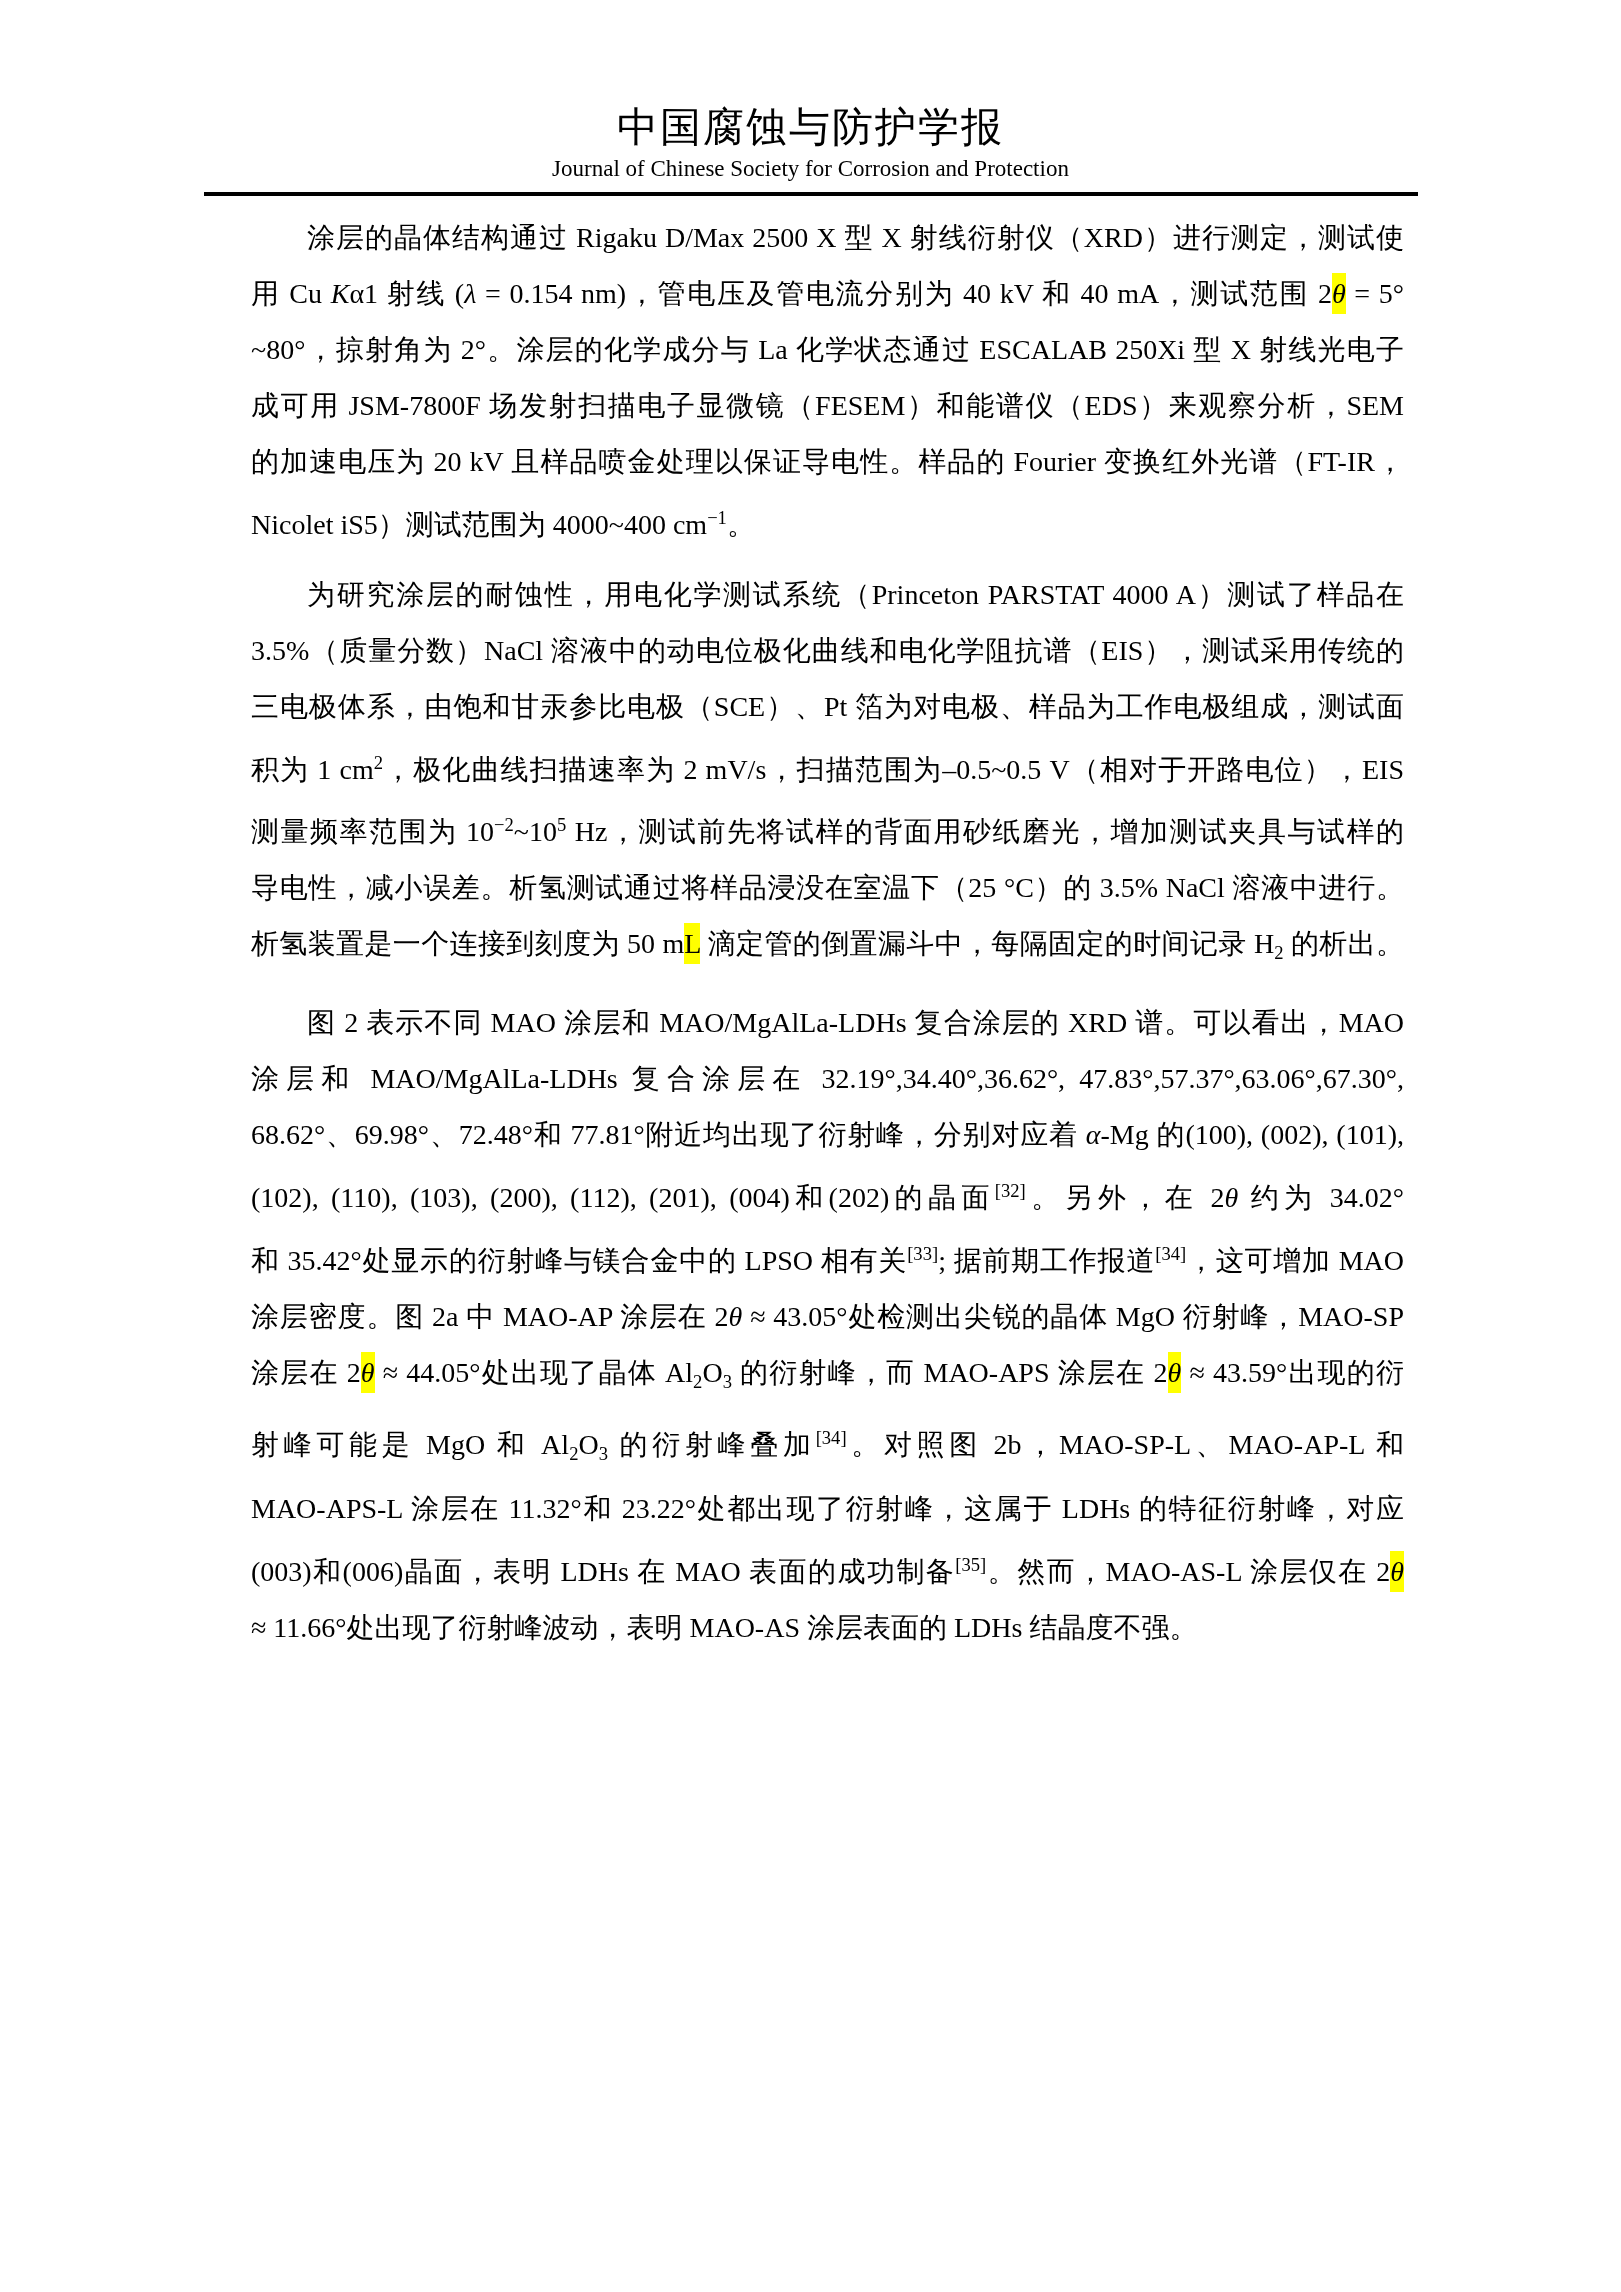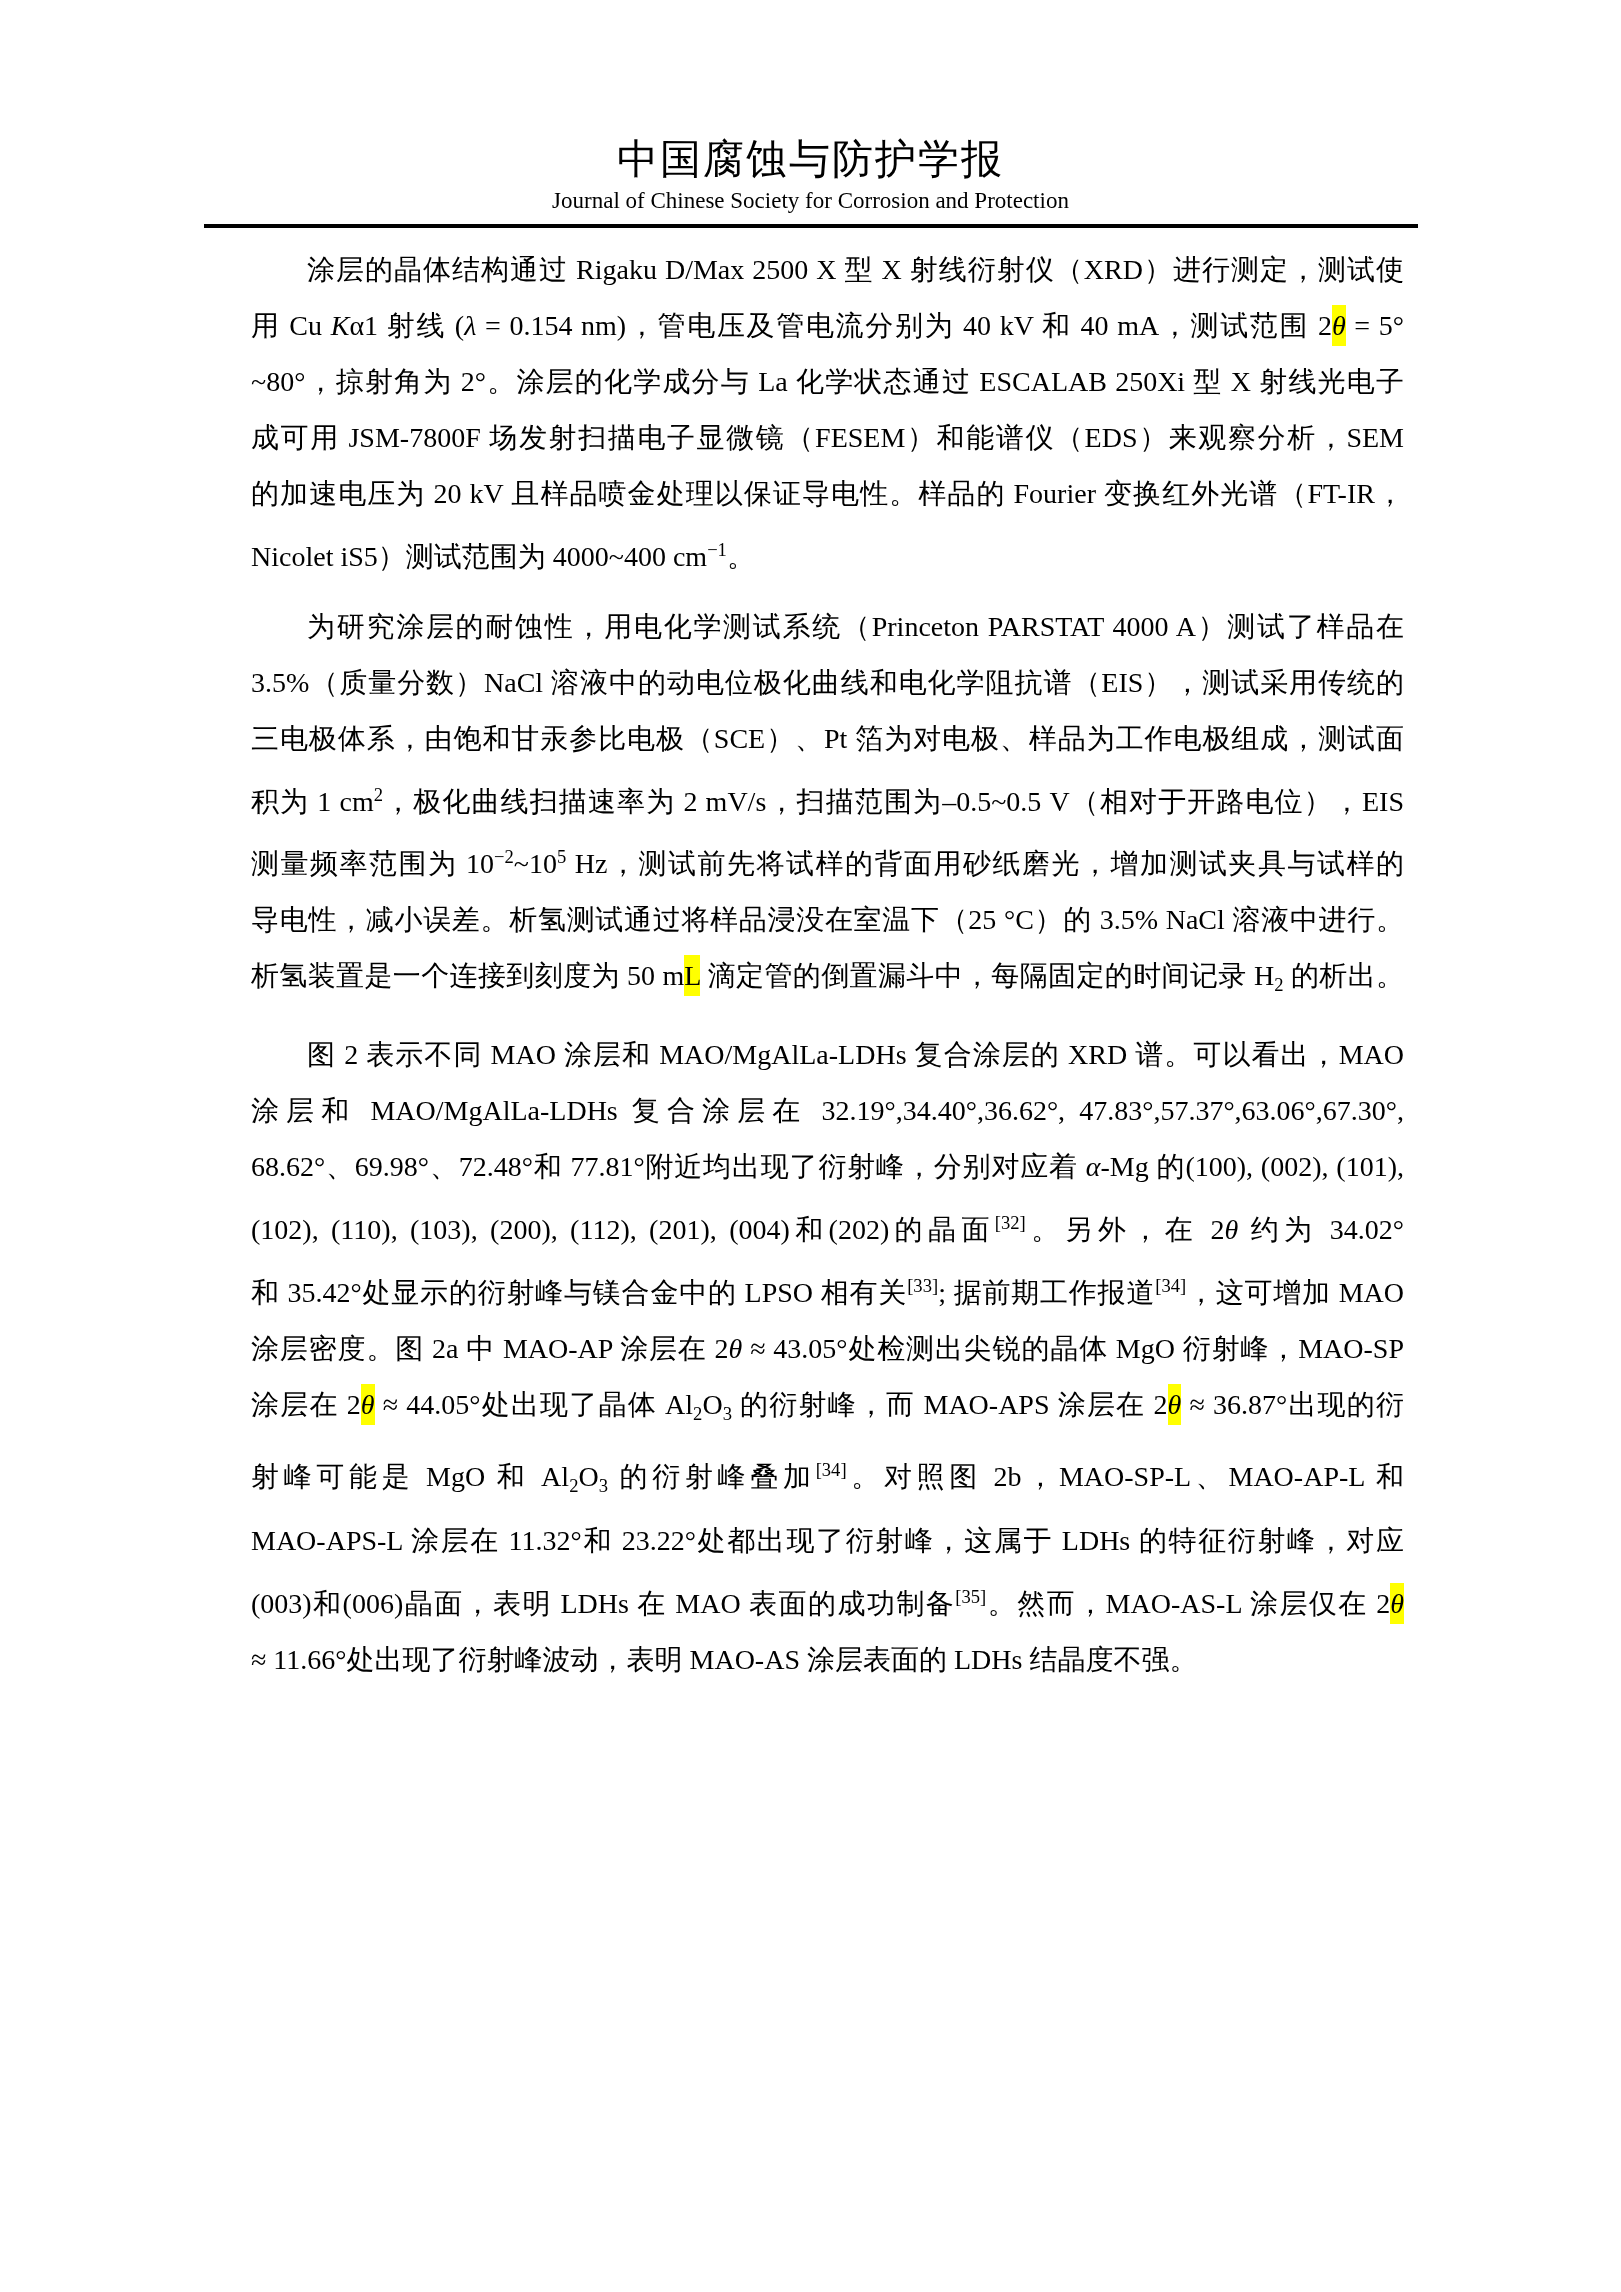--- a/index.html
+++ b/index.html
@@ -4,21 +4,21 @@
 <style>
   html,body{margin:0;padding:0;background:#ffffff;}
   .page{
     position:relative;
     width:1621px;height:2293px;
     background:#ffffff;
     overflow:hidden;
     font-family:"Liberation Serif","DejaVu Serif",serif;
     color:#000000;
   }
-  .header{padding-top:104px;text-align:center;margin-top:32px;}
+  .header{padding-top:104px;text-align:center;}
   .cn-title{
     font-size:41px;line-height:1.15;
     letter-spacing:2px;
     font-family:"Liberation Serif","DejaVu Serif",serif;
   }
   .en-title{font-size:23px;line-height:1.35;margin-top:2px;}
   .rule{height:3.9px;background:#000;margin:7.8px 203px 0 204px;}
   .content{margin:9.8px 203px 0 237px;width:1181px;}
   .para{margin:14px;}
   .para .line:first-child{text-indent:2em;}
@@ -65,21 +65,21 @@
         <div class="line j"><span>导电性，减小误差。析氢测试通过将样品浸没在室温下（25 °C）的 3.5% NaCl 溶液中进行。</span></div>
         <div class="line j"><span>析氢装置是一个连接到刻度为 50 m</span><span class="hl">L</span><span> 滴定管的倒置漏斗中，每隔固定的时间记录 H</span><span class="sub">2</span><span> 的析出。</span></div>
       </div>
     <div class="para">
         <div class="line j"><span>图 2 表示不同 MAO 涂层和 MAO/MgAlLa-LDHs 复合涂层的 XRD 谱。可以看出，MAO</span></div>
         <div class="line j"><span>涂层和 MAO/MgAlLa-LDHs 复合涂层在 32.19°,34.40°,36.62°, 47.83°,57.37°,63.06°,67.30°,</span></div>
         <div class="line j"><span>68.62°、69.98°、72.48°和 77.81°附近均出现了衍射峰，分别对应着 </span><span class="i">α</span><span>-Mg 的(100), (002), (101),</span></div>
         <div class="line j"><span>(102), (110), (103), (200), (112), (201), (004)和(202)的晶面</span><span class="sup">[32]</span><span>。另外，在 2</span><span class="i">θ</span><span> 约为 34.02°</span></div>
         <div class="line j"><span>和 35.42°处显示的衍射峰与镁合金中的 LPSO 相有关</span><span class="sup">[33]</span><span>; 据前期工作报道</span><span class="sup">[34]</span><span>，这可增加 MAO</span></div>
         <div class="line j"><span>涂层密度。图 2a 中 MAO-AP 涂层在 2</span><span class="i">θ</span><span> ≈ 43.05°处检测出尖锐的晶体 MgO 衍射峰，MAO-SP</span></div>
-        <div class="line j"><span>涂层在 2</span><span class="i hl">θ</span><span> ≈ 44.05°处出现了晶体 Al</span><span class="sub">2</span><span>O</span><span class="sub">3</span><span> 的衍射峰，而 MAO-APS 涂层在 2</span><span class="i hl">θ</span><span> ≈ 36.87°出现的衍</span></div>
+        <div class="line j"><span>涂层在 2</span><span class="i hl">θ</span><span> ≈ 44.05°处出现了晶体 Al</span><span class="sub">2</span><span>O</span><span class="sub">3</span><span> 的衍射峰，而 MAO-APS 涂层在 2</span><span class="i hl">θ</span><span> ≈ 43.59°出现的衍</span></div>
         <div class="line j"><span>射峰可能是 MgO 和 Al</span><span class="sub">2</span><span>O</span><span class="sub">3</span><span> 的衍射峰叠加</span><span class="sup">[34]</span><span>。对照图 2b，MAO-SP-L、MAO-AP-L 和</span></div>
         <div class="line j"><span>MAO-APS-L 涂层在 11.32°和 23.22°处都出现了衍射峰，这属于 LDHs 的特征衍射峰，对应</span></div>
         <div class="line j"><span>(003)和(006)晶面，表明 LDHs 在 MAO 表面的成功制备</span><span class="sup">[35]</span><span>。然而，MAO-AS-L 涂层仅在 2</span><span class="i hl">θ</span></div>
         <div class="line"><span>≈ 11.66°处出现了衍射峰波动，表明 MAO-AS 涂层表面的 LDHs 结晶度不强。</span></div>
       </div>
   </div>
 </div>
 
 
 </body></html>

